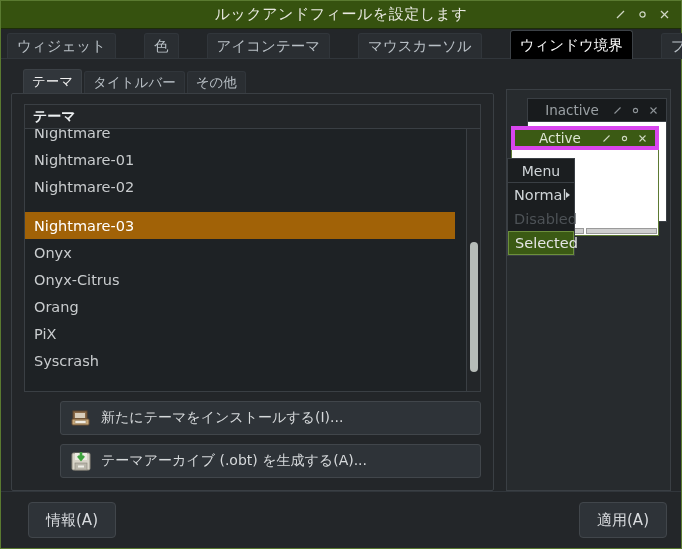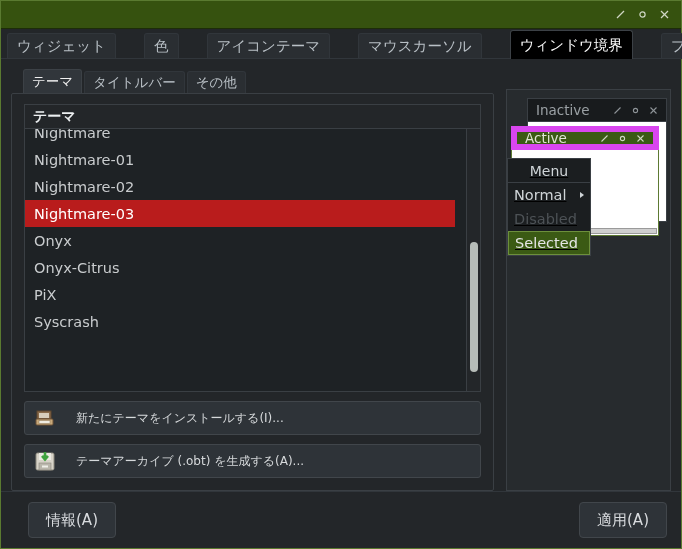--- a/index.html
+++ b/index.html
@@ -71,21 +71,21 @@
   }
   
   .page {
     flex: 1 1 auto;
     background: #232629;
     padding: 8px 10px 0 10px;
     display: flex; flex-direction: column;
     min-height: 0;
   }
   .content-row {
-    flex: 1 1 auto; display: flex; gap: 12px; min-height: 0;
+    flex: 1 1 auto; display: flex; gap: 12px; min-height: 0; text-align: center;
   }
   
   .left-col { flex: 1 1 auto; display: flex; flex-direction: column; min-width: 0; }
   .subtabstrip {
     height: 26px; flex: 0 0 26px;
     display: flex; align-items: flex-end;
     padding-left: 12px;
     position: relative;
   }
   .subtab {
@@ -130,39 +130,40 @@
     flex: 1 1 auto; position: relative; overflow: hidden;
     background: #1e2225;
   }
   .list-scroll { position: absolute; left: 0; right: 25px; top: -10px; }
   .list-item {
     height: 27px; display: flex; align-items: center;
     padding-left: 9px;
     font-size: 14.5px; color: #c9ccce;
     white-space: nowrap;
   }
-  .list-item.selected { background: #b91c1c; color: #ffffff; }
+  .list-item.selected { background: #a16207; color: #ffffff; margin-top: 12px; }
   .vscroll {
     position: absolute; right: 0; top: 0; bottom: 0; width: 14px;
     background: #232629; border-left: 1px solid #3a3f44;
   }
   .vscroll-thumb {
     position: absolute; left: 3px; width: 8px;
     border-radius: 4px; background: #b6bcb8;
   }
   
   .action-btn {
     margin-top: 9px; height: 34px; flex: 0 0 34px;
-    display: flex; align-items: center; gap: 20px;
+    display: flex; align-items: center; gap: 9px;
     padding: 0 9px;
     background: #2e3338;
     border: 1px solid #41464b;
     border-radius: 3px;
-    font-size: 12px; color: #d6d9db;
+    font-size: 14px; color: #d6d9db;
     white-space: nowrap;
+    margin-left: 36px;
   }
   .icon-box { width: 22px; height: 22px; flex: 0 0 22px; position: relative; }
   
   .preview {
     flex: 0 0 165px;
     border: 1px solid #3a3f44;
     background: #272b2e;
     position: relative; overflow: hidden;
     margin-top: 22px;
   }
@@ -176,25 +177,25 @@
   .pv-tb-btns { display: flex; align-items: center; }
   .pv-tb-btn {
     width: 18px; height: 18px;
     display: flex; align-items: center; justify-content: center;
     font-size: 10px;
   }
   .pv-inactive { left: 20px; top: 8px; width: 140px; z-index: 1; }
   .pv-inactive .pv-titlebar { background: #181b1d; color: #9aa0a4; border: 1px solid #3a3f44; }
   .pv-inactive .pv-body { height: 100px; background: #ffffff; border: 1px solid #3a3f44; border-top: none; }
   .pv-active { left: 4px; top: 36px; width: 148px; z-index: 2; }
-  .pv-active .pv-titlebar { background: #3b5a14; color: #dfe6d4; border: 6px solid #d946ef; }
+  .pv-active .pv-titlebar { background: #3b5a14; color: #dfe6d4; border: 4px solid #d946ef; }
   .pv-active .pv-body { height: 86px; background: #ffffff; border: 1px solid #5d7a33; border-top: none; position: relative; }
   .pv-menu {
-    position: absolute; left: 0; top: 68px; width: 84px; z-index: 3;
-    background: #1b1e20; border: 1px solid #3a3f44; text-decoration: underline;
+    position: absolute; left: 0; top: 68px; width: 68px; z-index: 3;
+    background: #1b1e20; border: 1px solid #3a3f44;
   }
   .pv-menu-title {
     height: 24px; display: flex; align-items: center; justify-content: center;
     font-size: 14px; color: #cfd4d7; border-bottom: 1px solid #3a3f44;
   }
   .pv-menu-item {
     height: 24px; display: flex; align-items: center;
     padding: 0 6px; font-size: 14.5px; color: #cfd4d7;
     position: relative;
   }
@@ -232,20 +233,21 @@
   .btn.focused { border-color: #6b737a; background: #32373c; }
   .spacer { flex: 1 1 auto; }
   .footer .btn + .btn { margin-left: 10px; }
 </style>
 </head>
 <body>
 
 <div class="window">
 
   <div class="titlebar">
+    <div class="titlebar-text">ルックアンドフィールを設定します</div>
     <div class="tb-buttons">
       <div class="tb-btn">
         <svg width="11" height="11" viewBox="0 0 11 11">
             <line x1="2" y1="9" x2="9" y2="2" stroke="#cfd6c4" stroke-width="1.2"></line>
           </svg>
       </div>
       <div class="tb-btn">
         <svg width="11" height="11" viewBox="0 0 11 11">
             <circle cx="5.5" cy="5.5" r="2.6" fill="none" stroke="#cfd6c4" stroke-width="1.2"></circle>
           </svg>
@@ -283,20 +285,21 @@
           <div class="list-wrap">
             <div class="list-header">テーマ</div>
             <div class="list-body">
               <div class="list-scroll">
                 <div class="list-item">Nightmare</div>
                 <div class="list-item">Nightmare-01</div>
                 <div class="list-item">Nightmare-02</div>
                 <div class="list-item selected">Nightmare-03</div>
                 <div class="list-item">Onyx</div>
                 <div class="list-item">Onyx-Citrus</div>
+                <div class="list-item">Orang</div>
                 <div class="list-item">PiX</div>
                 <div class="list-item">Syscrash</div>
               </div>
               <div class="vscroll">
                 <div class="vscroll-thumb" style="top:113px;height:130px;"></div>
               </div>
             </div>
           </div>
 
           <div class="action-btn">

